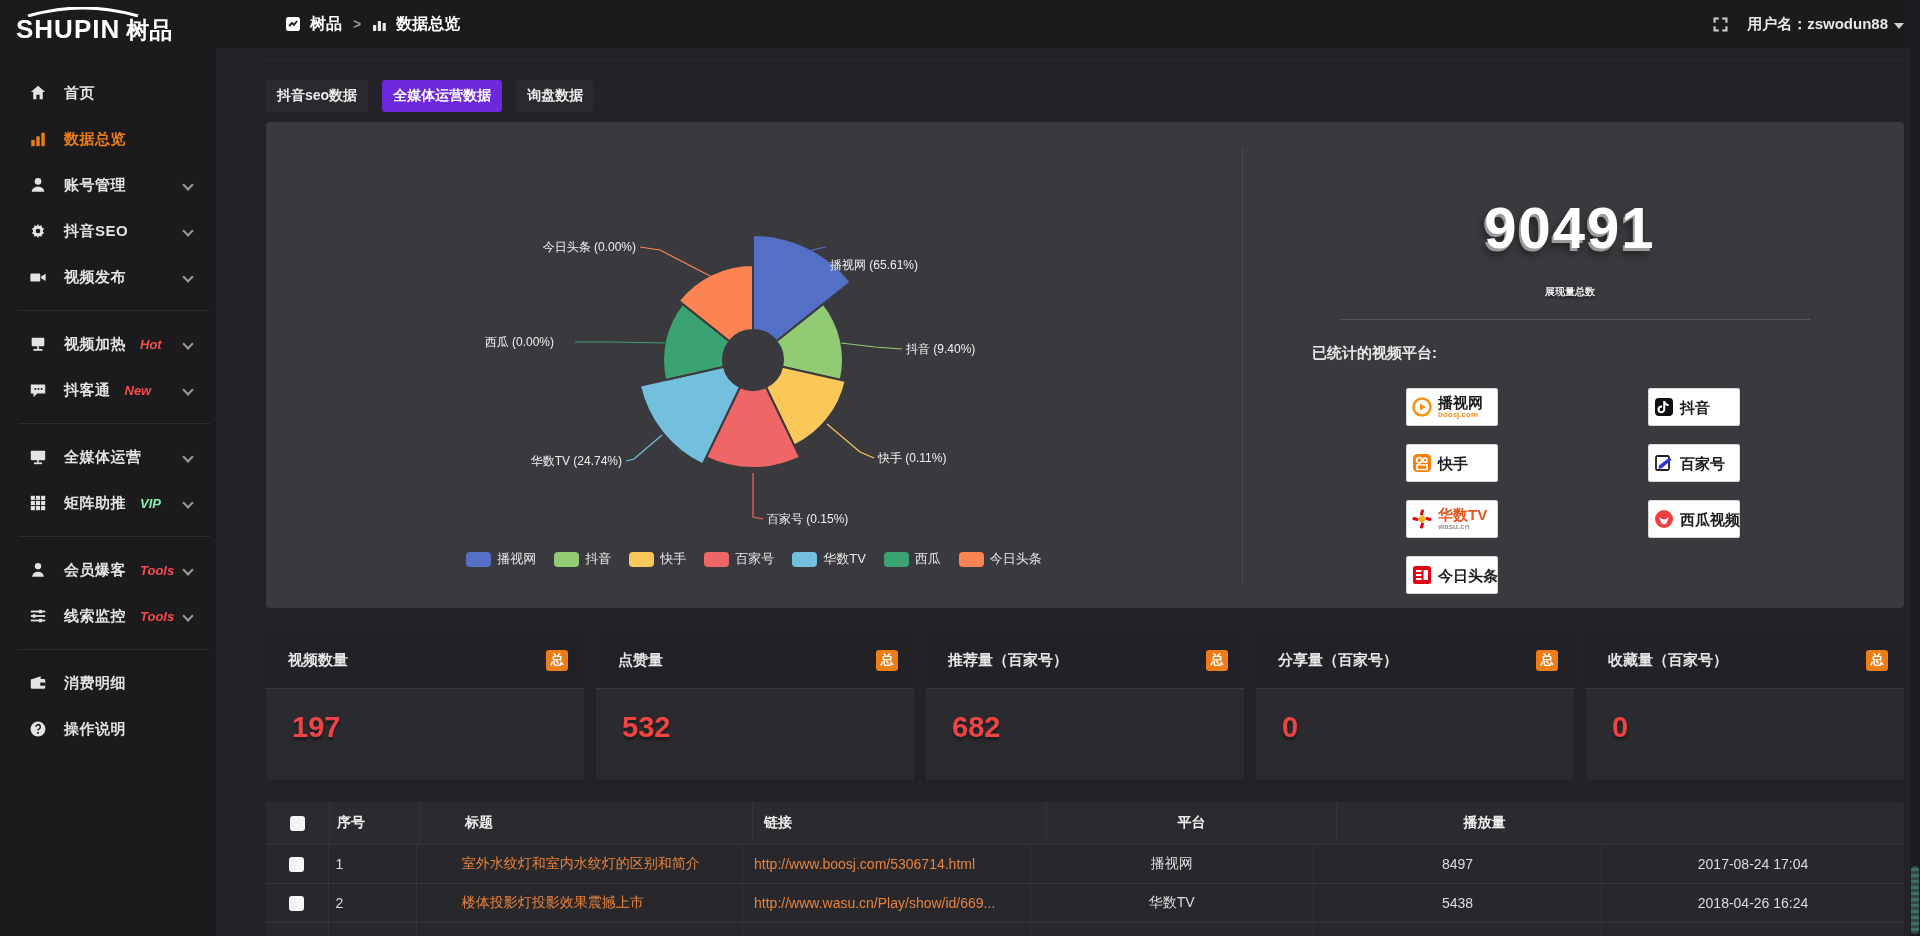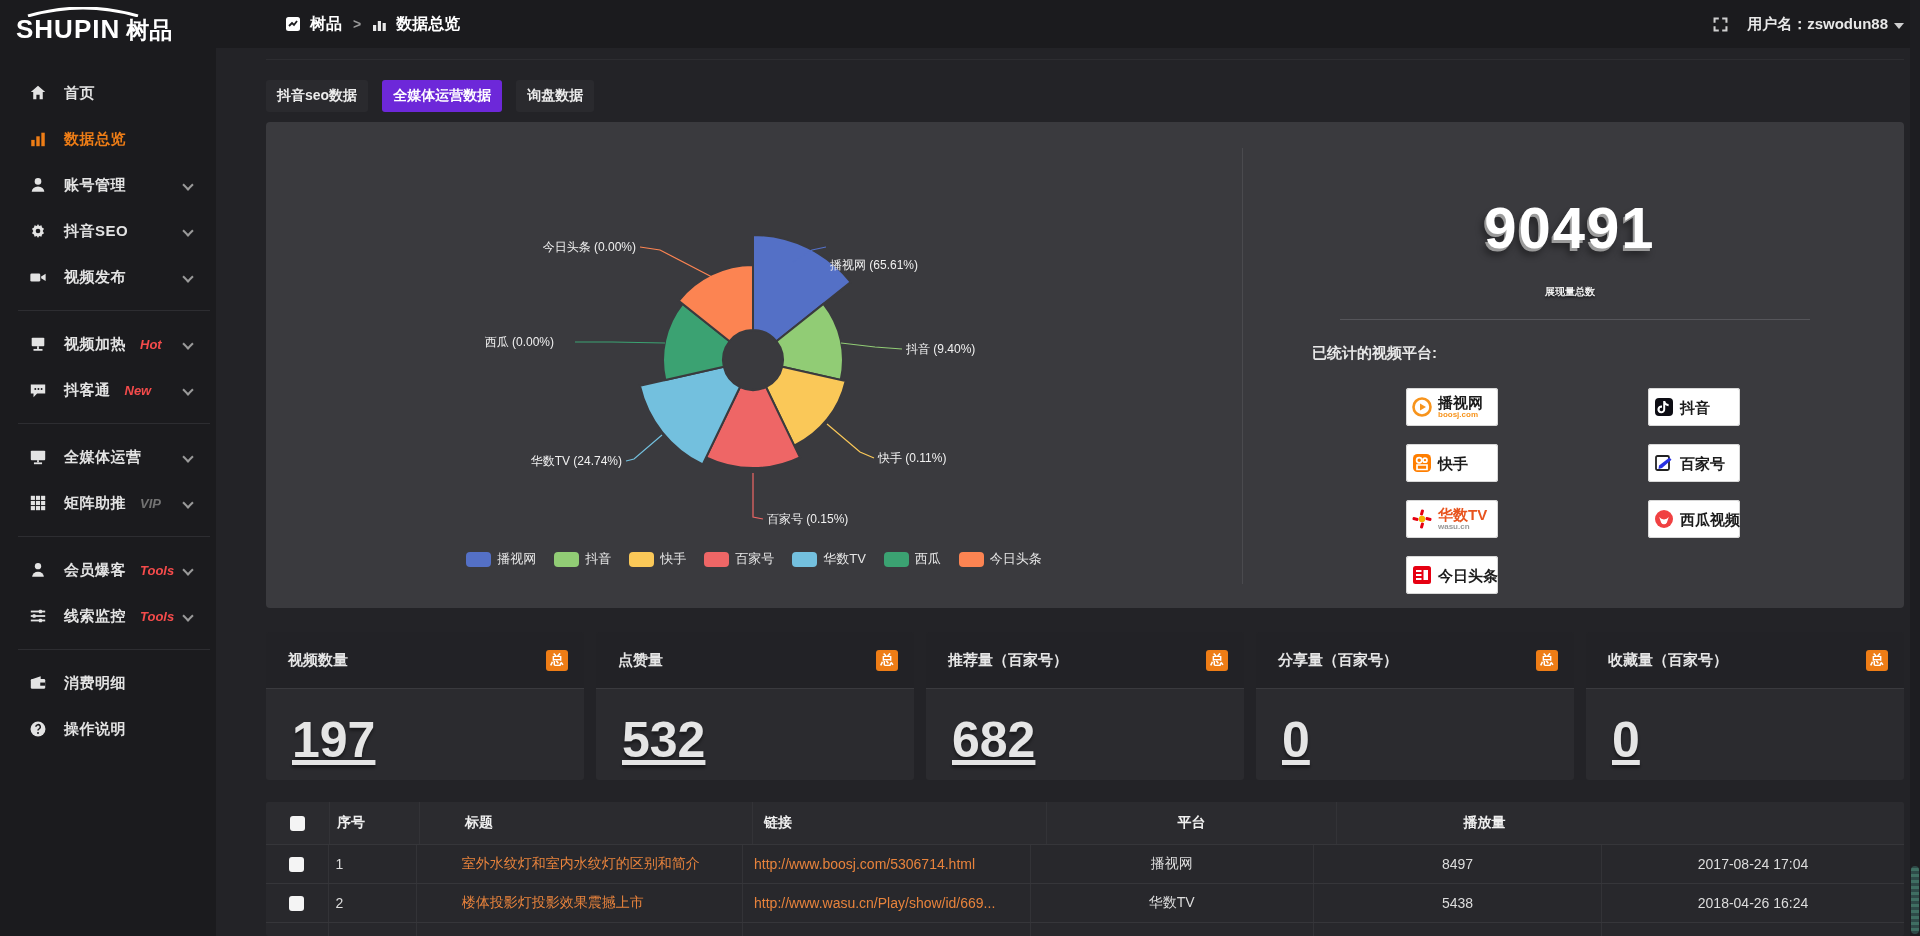--- a/index.html
+++ b/index.html
@@ -67,22 +67,22 @@
   .pf-sub { font-size:8px; font-weight:700; line-height:9px; white-space:nowrap; }
 
   
   .stat-cards { position:absolute; left:266px; top:632px; width:1638px; display:flex; gap:12px; }
   .card { width:318px; height:148px; background:#2b2b2f; border-radius:3px; overflow:hidden; }
   .card-head { height:57px; background:#222226; display:flex; align-items:center;
     justify-content:space-between; padding:0 16px 0 22px; border-bottom:1px solid #3a3a3e; }
   .card-label { color:#e6e6e6; font-size:15px; font-weight:600; }
   .card-badge { min-width:22px; height:21px; background:#ee7d16; color:#fff; font-size:13px; font-weight:700;
     border-radius:3px; display:flex; align-items:center; justify-content:center; padding:0 4px; cursor:pointer; }
-  .card-value { color:#e5e5e5; font-size:50px; font-weight:700; padding:22px 0 0 26px;
-    text-shadow:0 3px 3px rgba(0,0,0,.4);text-decoration:underline; }
+  .card-value { color:#ef4444; font-size:29px; font-weight:700; padding:22px 0 0 26px;
+    text-shadow:0 3px 3px rgba(0,0,0,.4); }
 
   
   .tbl { position:absolute; left:266px; top:802px; width:1638px; height:134px;
     background:#28282c; overflow:hidden; border-radius:2px; }
   .tbl-row { display:flex; height:39px; border-top:1px solid #36363a; align-items:stretch; }
   .tbl-row.head { height:42px; background:#2b2b2f; border-top:none; }
   .cell { display:flex; align-items:center; border-right:1px solid #333337;
     color:#ddd; font-size:14px; overflow:hidden; white-space:nowrap; }
   .cell:last-child { border-right:none; }
   .c0 { width:64px; justify-content:center; }
@@ -212,21 +212,21 @@
                 <rect x="2" y="7.7" width="4.6" height="4.6"></rect>
                 <rect x="7.7" y="7.7" width="4.6" height="4.6"></rect>
                 <rect x="13.4" y="7.7" width="4.6" height="4.6"></rect>
                 <rect x="2" y="13.4" width="4.6" height="4.6"></rect>
                 <rect x="7.7" y="13.4" width="4.6" height="4.6"></rect>
                 <rect x="13.4" y="13.4" width="4.6" height="4.6"></rect>
               </g>
             </svg>
           </span>
           <span class="mi-label">矩阵助推</span>
-          <span class="mi-badge" style="color:#737373">VIP</span>
+          <span class="mi-badge" style="color:#86efac">VIP</span>
           <span class="mi-chevron"></span>
         </div>
         <div class="menu-divider"></div>
         <div class="menu-item">
           <span class="mi-icon">
             <svg width="18" height="18" viewBox="0 0 20 20">
               <circle cx="10" cy="5.7" r="3.5" fill="currentColor"></circle>
               <path d="M3.5 17.5 a6.5 5.6 0 0 1 13 0 Z" fill="currentColor"></path>
             </svg>
           </span>

